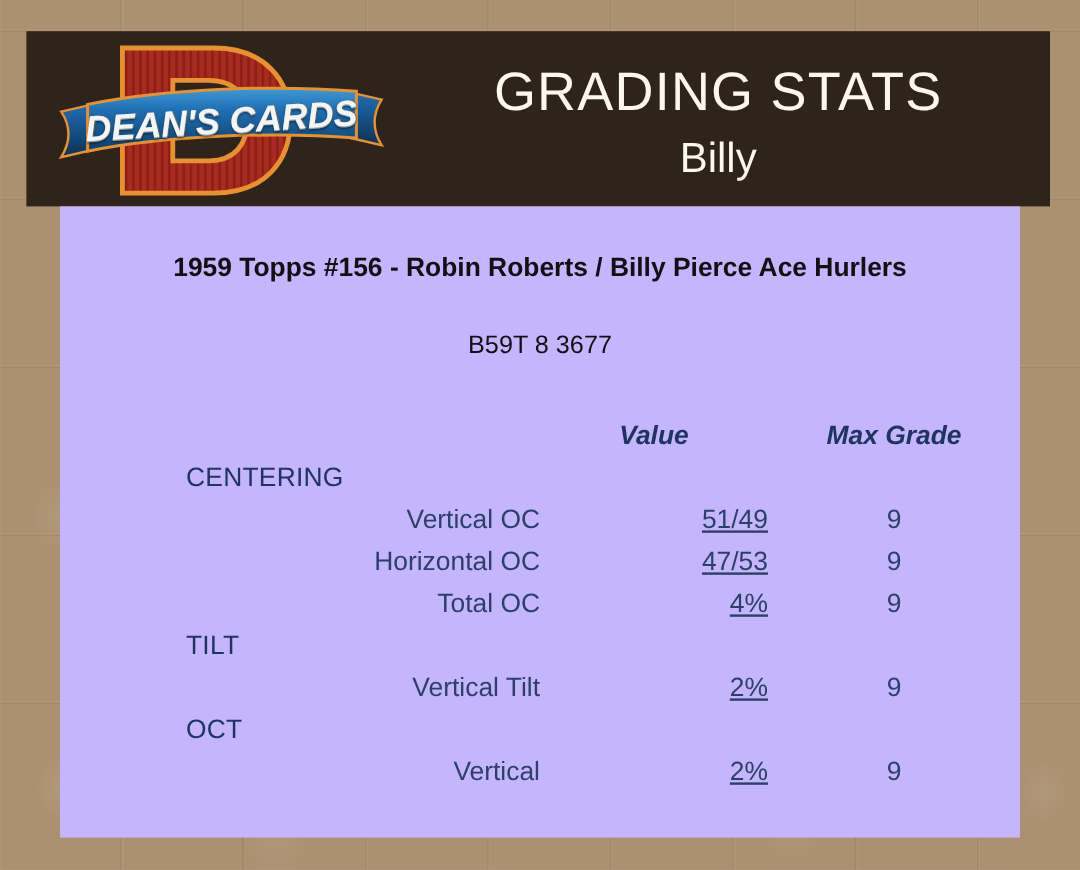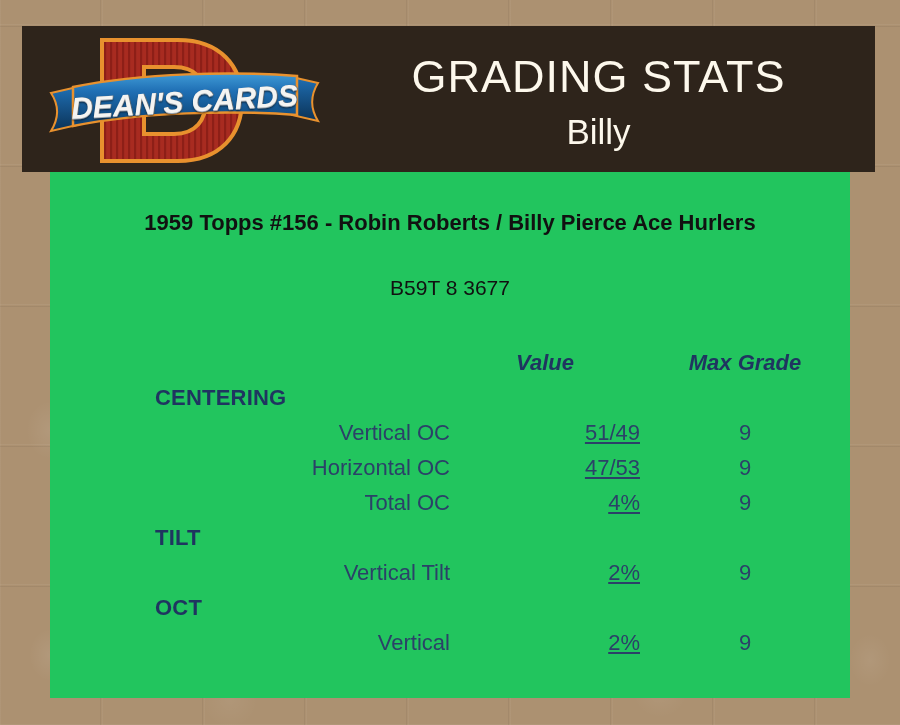--- a/index.html
+++ b/index.html
@@ -104,21 +104,21 @@
     font-size: 35px;
     font-weight: normal;
     line-height: 1;
   }
 
   
   #content-panel {
     position: absolute;
     left: 50px; top: 172px;
     width: 800px; height: 526px;
-    background-color: #22c55e;
+    background-color: #c4b5fd;
   }
 
   #card-title {
     position: absolute;
     left: 40px; top: 36px;
     width: 720px;
     text-align: center;
     color: #111111;
     font-size: 22px;
     font-weight: bold;
@@ -158,21 +158,21 @@
   th.col-value, th.col-grade {
     font-weight: bold;
     font-size: 22px;
     color: #1f3560;
     font-style: italic;
   }
   th.col-value { text-align: center; padding-right: 18px; }
   th.col-grade { text-align: center; padding-right: 24px; }
 
   .section-head {
-    font-weight: bold;
+    font-weight: normal;
     padding-left: 105px !important;
     letter-spacing: 0.2px;
     color: #1f3560;
   }
   .row-label {
     padding-left: 155px !important;
     font-weight: normal;
     color: #2b4168;
     text-align: right;
   }

